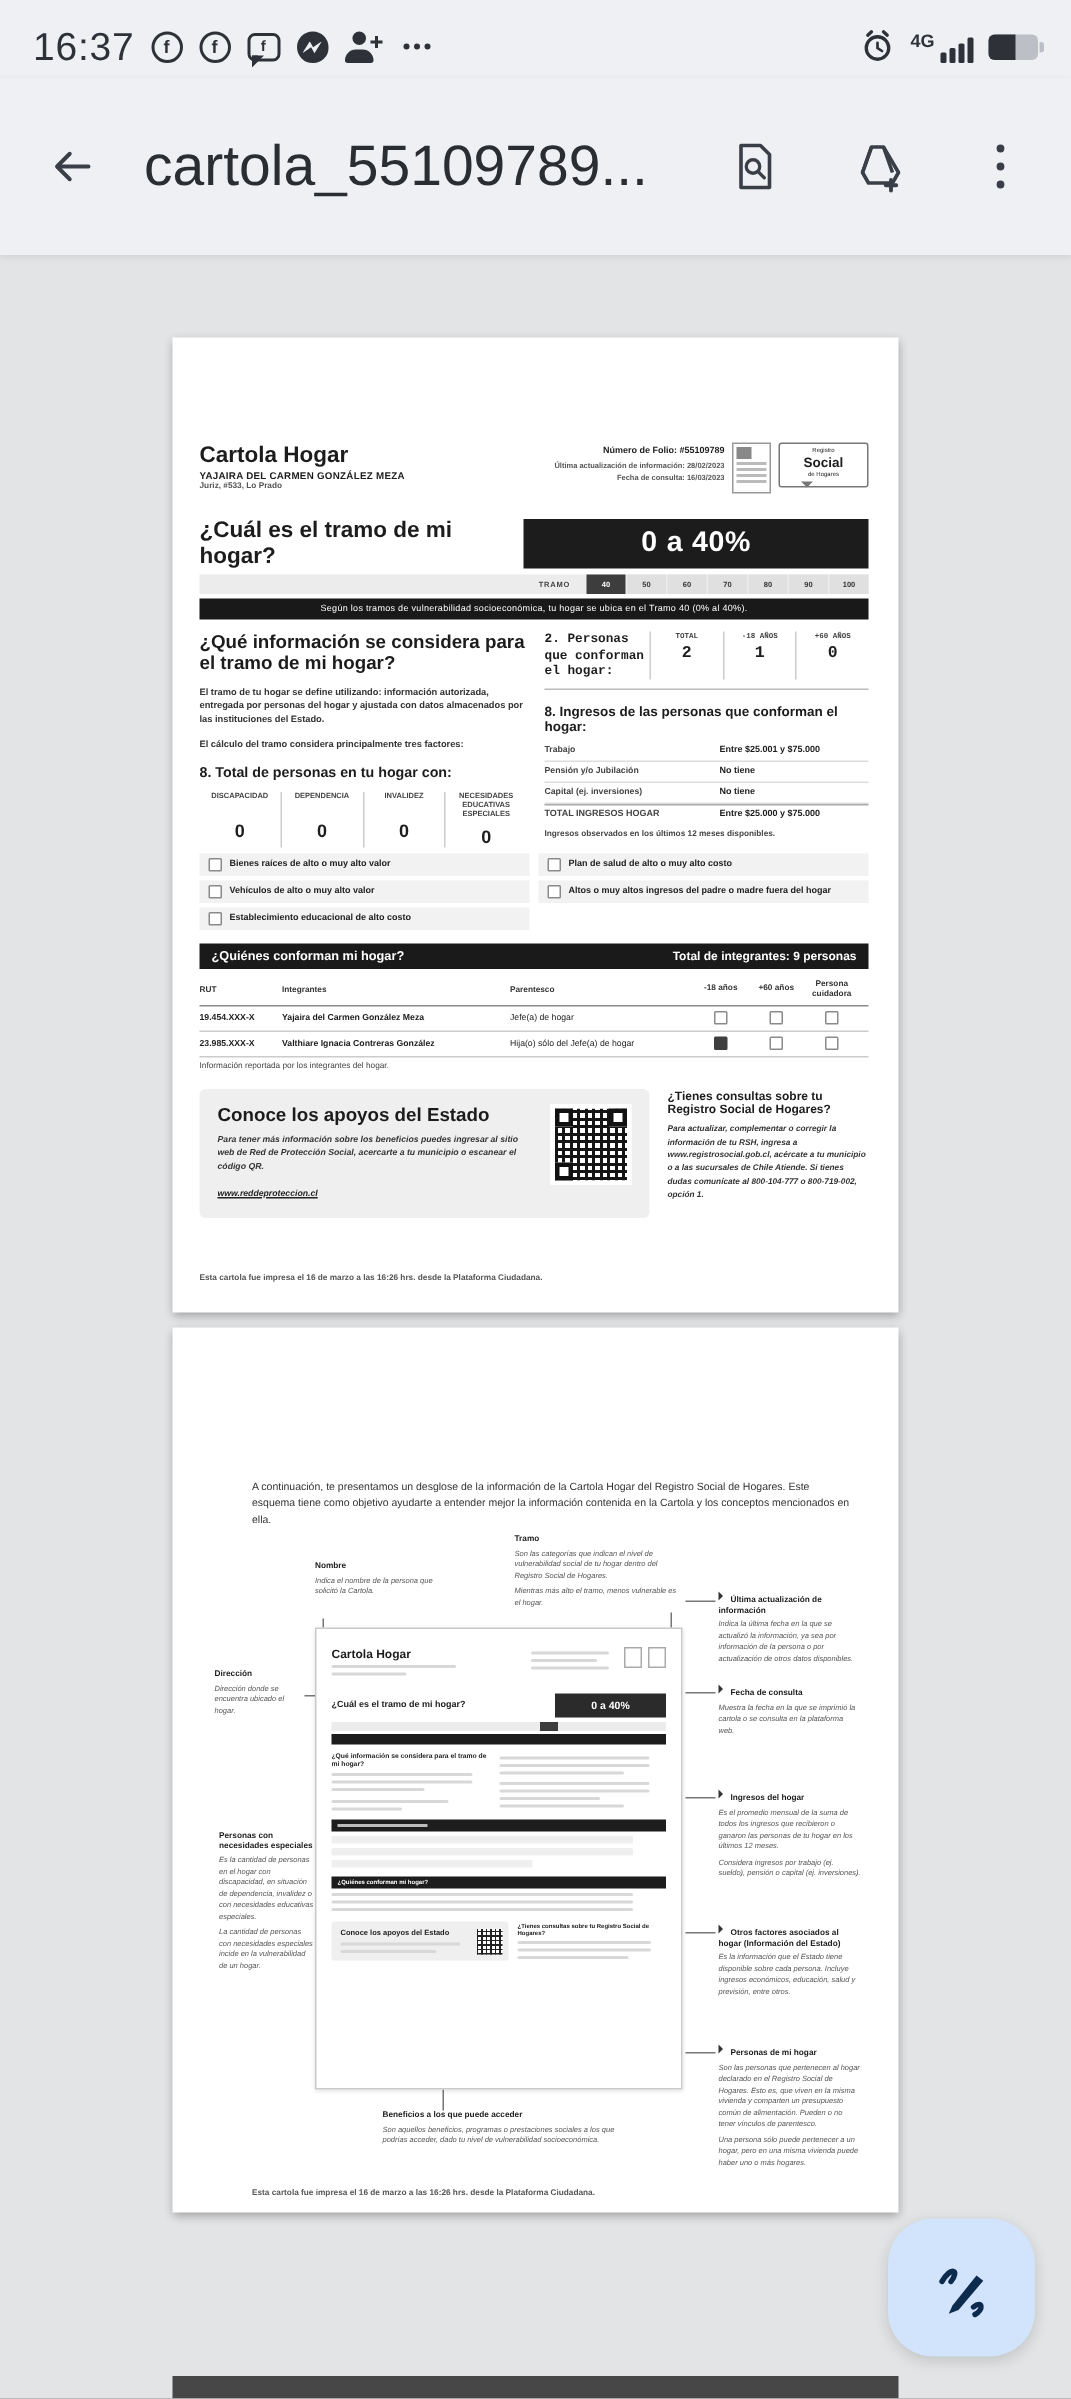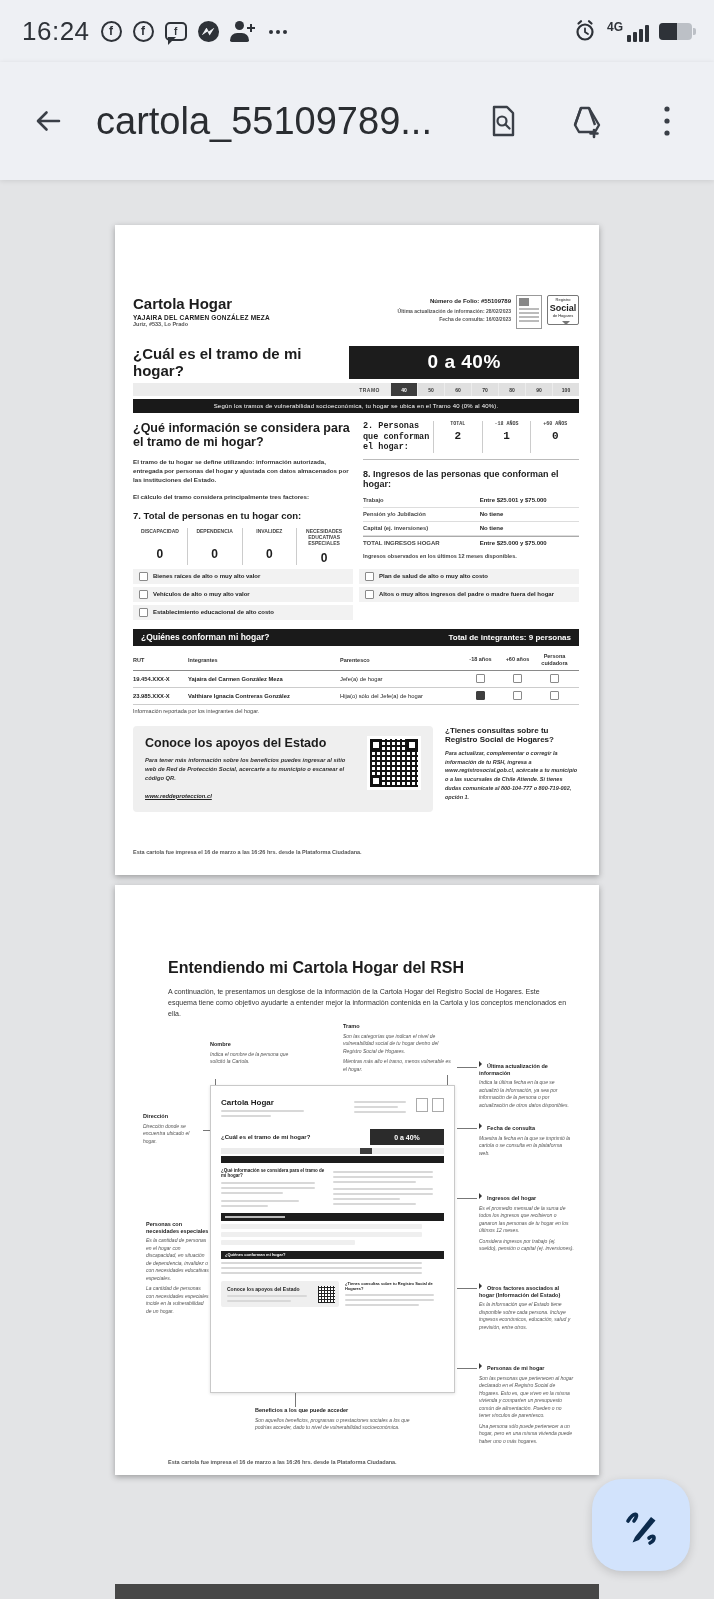--- a/index.html
+++ b/index.html
@@ -28,21 +28,21 @@
   .sb-right{margin-left:auto;display:flex;align-items:center;gap:10px;}
   .net{display:flex;align-items:flex-end;gap:4px;}
   .net .lbl{font-size:12px;font-weight:bold;line-height:1;margin-bottom:9px;}
   .bars{display:flex;align-items:flex-end;gap:2px;}
   .bars i{width:4px;background:#2e3238;display:block;border-radius:1px;}
   .bat{position:relative;width:33px;height:17px;border-radius:4px;background:#bcc0c6;overflow:visible;}
   .bat .fill{position:absolute;left:0;top:0;bottom:0;width:55%;background:#2e3238;border-radius:4px 0 0 4px;}
   .bat::after{content:"";position:absolute;right:-4px;top:5px;width:3px;height:7px;background:#bcc0c6;border-radius:0 2px 2px 0;}
 
   
-  .appbar{position:absolute;top:62px;left:0;right:0;height:118px;background:#eef0f4;
+  .appbar{position:absolute;top:52px;left:0;right:0;height:118px;background:#eef0f4;
           display:flex;align-items:center;padding:0 26px;box-sizing:border-box;box-shadow:0 1px 5px rgba(0,0,0,.10);}
   .ab-back{width:44px;height:44px;display:flex;align-items:center;justify-content:center;cursor:pointer;}
   .ab-title{font-size:38px;color:#2a2d31;margin-left:26px;flex:1;white-space:nowrap;overflow:hidden;}
   .ab-acts{display:flex;align-items:center;gap:44px;margin-right:2px;}
   .ab-ic{width:38px;height:38px;display:flex;align-items:center;justify-content:center;cursor:pointer;}
 
   
   .page{position:absolute;left:115px;width:484px;background:#fff;box-shadow:0 2px 6px rgba(40,40,40,.38);}
   .p1{top:225px;height:650px;}
   .p2{top:885px;height:590px;}
@@ -57,21 +57,21 @@
 
   
   .p1-in{position:absolute;inset:0;padding:70px 20px 0 18px;box-sizing:border-box;}
   .hdr{display:flex;}
   .hdr-l .nm{margin-top:2px;letter-spacing:.2px;}
   .hdr-r{margin-left:auto;display:flex;align-items:flex-start;gap:5px;}
   .hdr-meta{text-align:right;line-height:1.6;margin-top:2px;}
   .logo-min{width:26px;height:34px;border:1px solid #999;box-sizing:border-box;padding:2px;display:flex;flex-direction:column;gap:2px;}
   .logo-min i{display:block;height:2px;background:#bbb;}
   .logo-min .em{width:10px;height:8px;background:#888;}
-  .badge{width:32px;height:30px;border:1px solid #777;border-radius:2px;box-sizing:border-box;text-align:center;padding-top:2px;position:relative;line-height:1.2;}
+  .badge{width:60px;height:30px;border:1px solid #777;border-radius:2px;box-sizing:border-box;text-align:center;padding-top:2px;position:relative;line-height:1.2;}
   .badge::after{content:"";position:absolute;left:14px;bottom:-5px;border:4px solid transparent;border-top-color:#777;}
   .tramo-row{display:flex;align-items:center;margin-top:16px;}
   .tramo-box{margin-left:auto;width:237px;height:33px;background:#1c1c1c;color:#fff;
              display:flex;align-items:center;justify-content:center;letter-spacing:.5px;}
   .scale{margin-top:4px;height:13px;background:#ececec;display:flex;align-items:center;justify-content:flex-end;}
   .sc-label{color:#444;letter-spacing:.5px;margin-right:10px;}
   .scale .cell{width:26px;height:13px;display:flex;align-items:center;justify-content:center;background:#e0e0e0;margin-left:1px;color:#333;}
   .scale .cell.sel{background:#3d3d3d;color:#fff;}
   .note-bar{margin-top:3px;height:14px;background:#191919;color:#fff;display:flex;align-items:center;justify-content:center;letter-spacing:.2px;}
   .cols{display:flex;gap:12px;margin-top:8px;}
@@ -174,21 +174,21 @@
   .fab{position:absolute;left:592px;top:1479px;width:98px;height:92px;border-radius:30px;background:#d2e3fc;
        display:flex;align-items:center;justify-content:center;box-shadow:0 3px 10px rgba(0,0,0,.15);cursor:pointer;}
 </style>
 </head>
 <body>
 
 <div id="screen">
 
   <div class="statusbar">
     <div class="sb-left">
-      <span class="sb-time">16:24</span>
+      <span class="sb-time">16:37</span>
       <span class="fbc">
           <span>f</span>
         </span>
       <span class="fbc">
           <span>f</span>
         </span>
       <span class="bub">
           <span>f</span>
         </span>
       <span class="msg">
@@ -298,21 +298,21 @@
       <span class="cell f5 b">90</span>
       <span class="cell f5 b">100</span>
     </div>
     <div class="note-bar f6">Según los tramos de vulnerabilidad socioeconómica, tu hogar se ubica en el Tramo 40 (0% al 40%).</div>
 
     <div class="cols">
       <div class="col-l">
         <h2>¿Qué información se considera para el tramo de mi hogar?</h2>
         <p class="f62 b">El tramo de tu hogar se define utilizando: información autorizada, entregada por personas del hogar y ajustada con datos almacenados por las instituciones del Estado.</p>
         <p class="f62 b">El cálculo del tramo considera principalmente tres factores:</p>
-        <div class="f95 b f1t">7. Total de personas en tu hogar con:</div>
+        <div class="f95 b f1t">8. Total de personas en tu hogar con:</div>
         <div class="needs">
           <div class="need">
                 <div class="f5 b nl">DISCAPACIDAD</div>
                 <div class="f12 b nv">0</div>
               </div>
           <div class="need">
                 <div class="f5 b nl">DEPENDENCIA</div>
                 <div class="f12 b nv">0</div>
               </div>
           <div class="need">
@@ -451,21 +451,20 @@
         <p class="f55 b it">Para actualizar, complementar o corregir la información de tu RSH, ingresa a www.registrosocial.gob.cl, acércate a tu municipio o a las sucursales de Chile Atiende. Si tienes dudas comunícate al 800-104-777 o 800-719-002, opción 1.</p>
       </div>
     </div>
 
     <div class="p1-foot f55 b">Esta cartola fue impresa el 16 de marzo a las 16:26 hrs. desde la Plataforma Ciudadana.</div>
    </div>
   </div>
 
   <div class="page p2">
    <div class="p2-in">
-    <div class="p2-title f16 b">Entendiendo mi Cartola Hogar del RSH</div>
     <div class="p2-intro f7">A continuación, te presentamos un desglose de la información de la Cartola Hogar del Registro Social de Hogares.  Este esquema tiene como objetivo ayudarte a entender mejor la información contenida en la Cartola y los conceptos mencionados en ella.</div>
 
     <div class="ann" style="left:95px;top:156px;width:80px">
       <div class="at f55">Nombre</div>
       <div class="ab f5">Indica el nombre de la persona que solicitó la Cartola.</div>
     </div>
     <div class="ann" style="left:228px;top:138px;width:108px">
       <div class="at f55">Tramo</div>
       <div class="ab f5">Son las categorías que indican el nivel de vulnerabilidad social de tu hogar dentro del Registro Social de Hogares.</div>
       <div class="ab f5">Mientras más alto el tramo, menos vulnerable es el hogar.</div>

